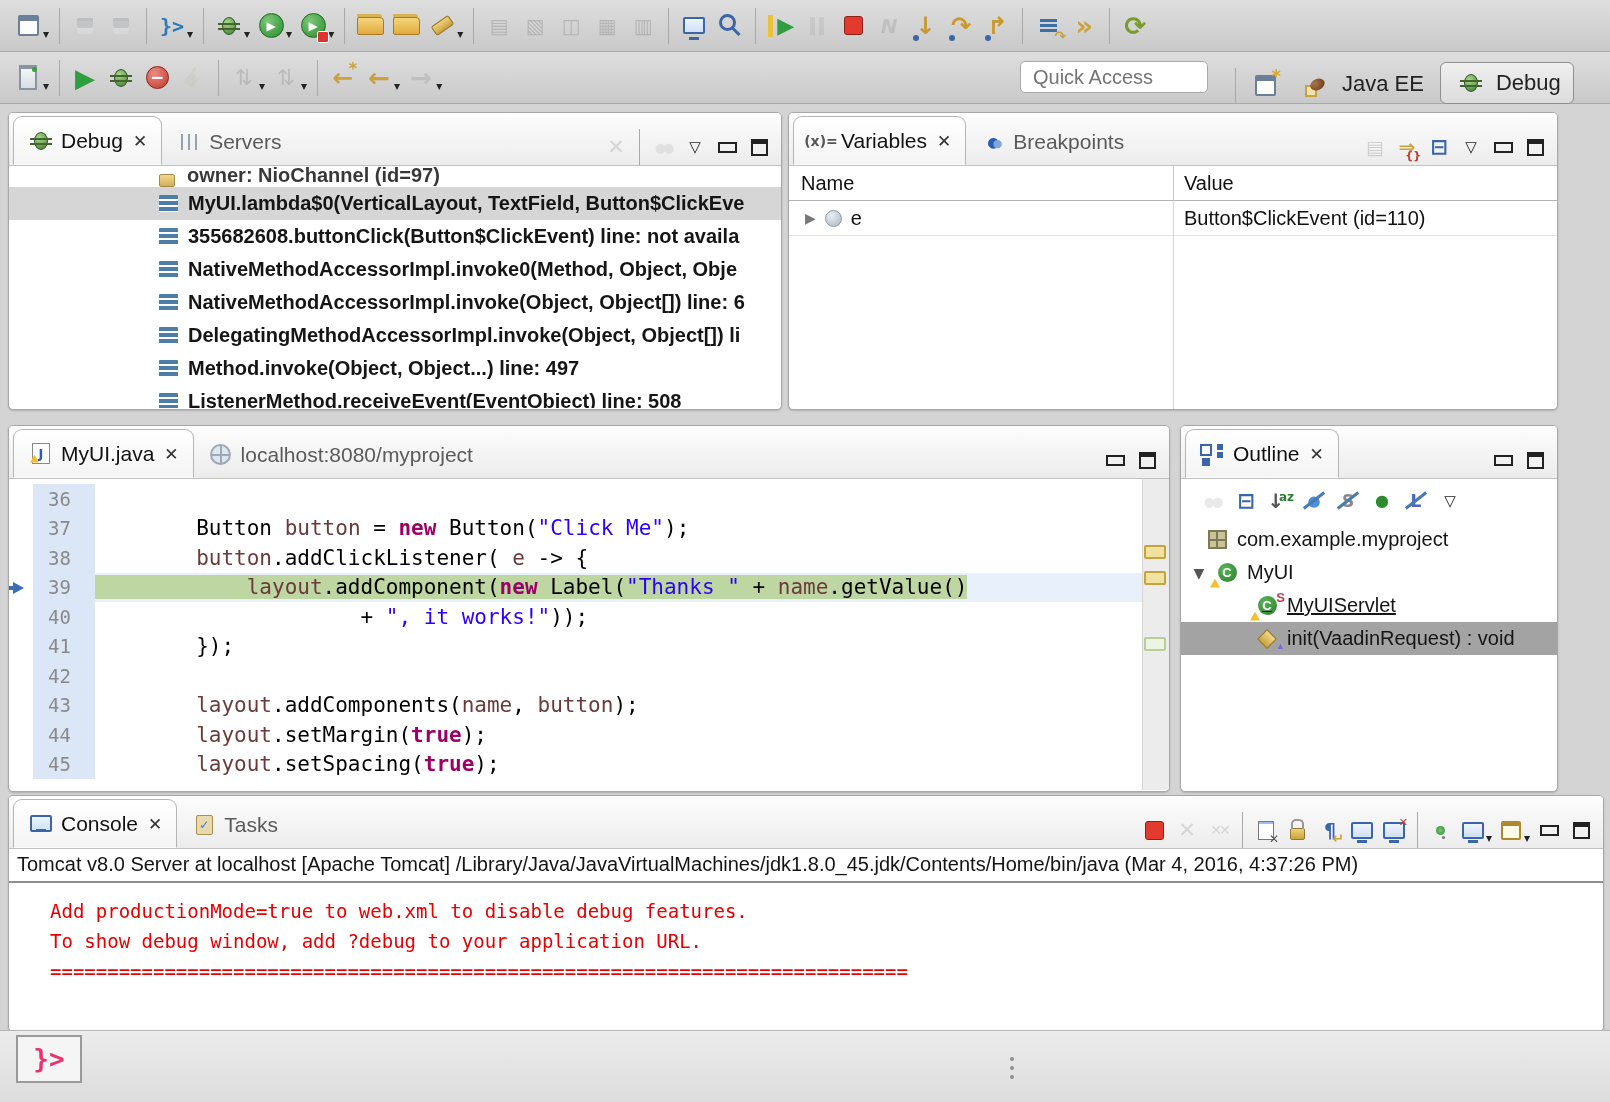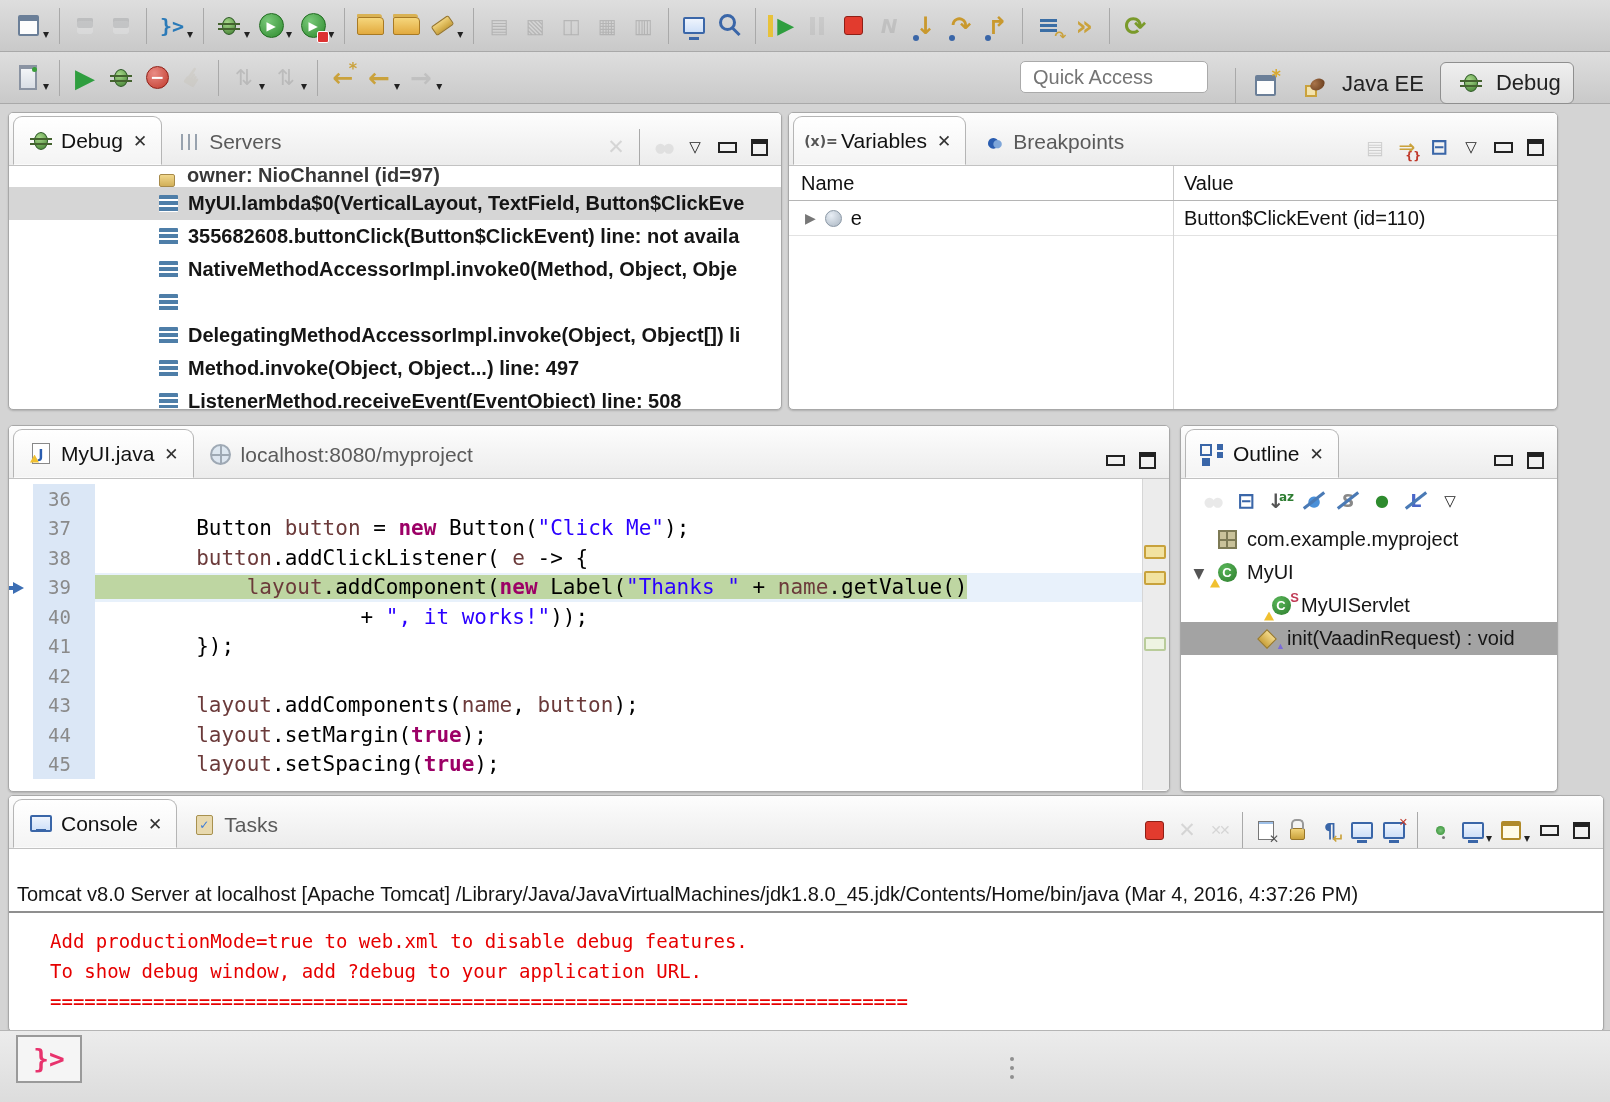--- a/index.html
+++ b/index.html
@@ -159,21 +159,21 @@
   .oexp{width:16px;flex:none;color:#555;font-size:14px;text-align:center;font-family:"DejaVu Sans",sans-serif;}
   .oicon{position:relative;flex:none;display:inline-flex;align-items:center;justify-content:center;width:24px;height:24px;}
   .oicon[data-name="package-icon"]::before{content:"";width:15px;height:15px;background:linear-gradient(#7d7a55 0 0) center/100% 2px no-repeat,linear-gradient(90deg,#7d7a55 0 0) center/2px 100% no-repeat,#c9c29a;border:2px solid #7d7a55;}
   .oicon[data-name="class-icon"]::before,.oicon[data-name="class-static-icon"]::before{content:"C";width:19px;height:19px;border-radius:50%;background:radial-gradient(circle at 35% 30%,#58b558,#2e7d2e);color:#fff;font-weight:bold;font-size:13px;display:flex;align-items:center;justify-content:center;}
   .oicon[data-name="class-static-icon"]::after{content:"S";position:absolute;top:-4px;right:-6px;color:#c03a55;font-weight:bold;font-size:13px;}
   .oicon .warn{position:absolute;left:-5px;bottom:-3px;width:10px;height:9px;background:#f0c030;clip-path:polygon(50% 0,100% 100%,0 100%);}
   .oicon[data-name="method-icon"]::before{content:"";width:12px;height:12px;transform:rotate(45deg);background:linear-gradient(#f2d98a,#caa23c);border:1px solid #9c7a24;}
   .oicon[data-name="method-icon"]::after{content:"▲";position:absolute;right:-6px;bottom:0;color:#7a6ad8;font-size:9px;}
   
   #console-body{position:relative;}
-  #console-title{font-size:20px;color:#141414;padding:4px 0 5px 8px;border-bottom:2px solid #8f8f8f;white-space:nowrap;overflow:hidden;margin-top:30px;}
+  #console-title{font-size:20px;color:#141414;padding:4px 0 5px 8px;border-bottom:2px solid #8f8f8f;white-space:nowrap;overflow:hidden;}
   #console-lines{padding:13px 0 0 8px;margin-left:33px;}
   .conline{font:19px "DejaVu Sans Mono",monospace;line-height:30px;white-space:pre;}
   .conline.err{color:#e60000;}
   
   #statusbar{position:absolute;left:0;top:1030px;width:1610px;height:72px;background:linear-gradient(#ececec,#dcdcdc);border-top:1px solid #b5b5b5;}
   #vaadin-box{position:absolute;left:16px;top:4px;width:62px;height:44px;border:2px solid #9a9a9a;background:#f5f5f5;display:flex;align-items:center;justify-content:center;}
   #vaadin-box .gi::before{font-size:26px;color:#e8336d;}
   .vdots{position:absolute;left:1010px;top:26px;width:4px;height:4px;border-radius:50%;background:#8f8f8f;box-shadow:0 9px 0 #8f8f8f,0 18px 0 #8f8f8f;}
 </style>
 </head>
@@ -292,20 +292,21 @@
       <div class="frame" data-name="stack-frame">
         <span class="fbars" data-name="stack-frame-icon"></span>
         <span data-name="stack-frame-text">355682608.buttonClick(Button$ClickEvent) line: not availa</span>
       </div>
       <div class="frame" data-name="stack-frame">
         <span class="fbars" data-name="stack-frame-icon"></span>
         <span data-name="stack-frame-text">NativeMethodAccessorImpl.invoke0(Method, Object, Obje</span>
       </div>
       <div class="frame" data-name="stack-frame">
         <span class="fbars" data-name="stack-frame-icon"></span>
+        <span data-name="stack-frame-text">NativeMethodAccessorImpl.invoke(Object, Object[]) line: 6</span>
       </div>
       <div class="frame" data-name="stack-frame">
         <span class="fbars" data-name="stack-frame-icon"></span>
         <span data-name="stack-frame-text">DelegatingMethodAccessorImpl.invoke(Object, Object[]) li</span>
       </div>
       <div class="frame" data-name="stack-frame">
         <span class="fbars" data-name="stack-frame-icon"></span>
         <span data-name="stack-frame-text">Method.invoke(Object, Object...) line: 497</span>
       </div>
       <div class="frame" data-name="stack-frame">
@@ -470,33 +471,33 @@
       <span class="gi dis" data-name="link-with-editor-icon"></span>
       <span class="gi" data-name="collapse-all-icon"></span>
       <span class="gi" data-name="sort-icon"></span>
       <span class="gi slashed" data-name="hide-fields-icon"></span>
       <span class="gi slashed" data-name="hide-static-members-icon"></span>
       <span class="gi" data-name="hide-non-public-icon"></span>
       <span class="gi slashed" data-name="hide-local-types-icon"></span>
       <span class="gi" data-name="view-menu-icon"></span>
     </div>
   <div id="outline-tree" data-name="outline-tree">
-      <div class="orow" data-name="outline-item" style="padding-left: 10px;">
+      <div class="orow" data-name="outline-item" style="">
         <span class="oexp" data-name="expander-icon"></span>
         <span class="oicon" data-name="package-icon"></span>
         <span data-name="outline-label">com.example.myproject</span>
       </div>
       <div class="orow" data-name="outline-item" style="padding-left: 10px;">
         <span class="oexp" data-name="expander-icon">▼</span>
         <span class="oicon" data-name="class-icon">
           <span class="warn" data-name="warning-overlay-icon"></span>
         </span>
         <span data-name="outline-label">MyUI</span>
       </div>
-      <div class="orow" data-name="outline-item" style="padding-left: 64px;">
+      <div class="orow" data-name="outline-item" style="padding-left: 50px; text-decoration: underline;">
         <span class="oexp" data-name="expander-icon"></span>
         <span class="oicon" data-name="class-static-icon">
           <span class="warn" data-name="warning-overlay-icon"></span>
         </span>
         <span data-name="outline-label">MyUIServlet</span>
       </div>
       <div class="orow sel" data-name="outline-item" style="padding-left: 50px;">
         <span class="oexp" data-name="expander-icon"></span>
         <span class="oicon" data-name="method-icon"></span>
         <span data-name="outline-label">init(VaadinRequest) : void</span>

